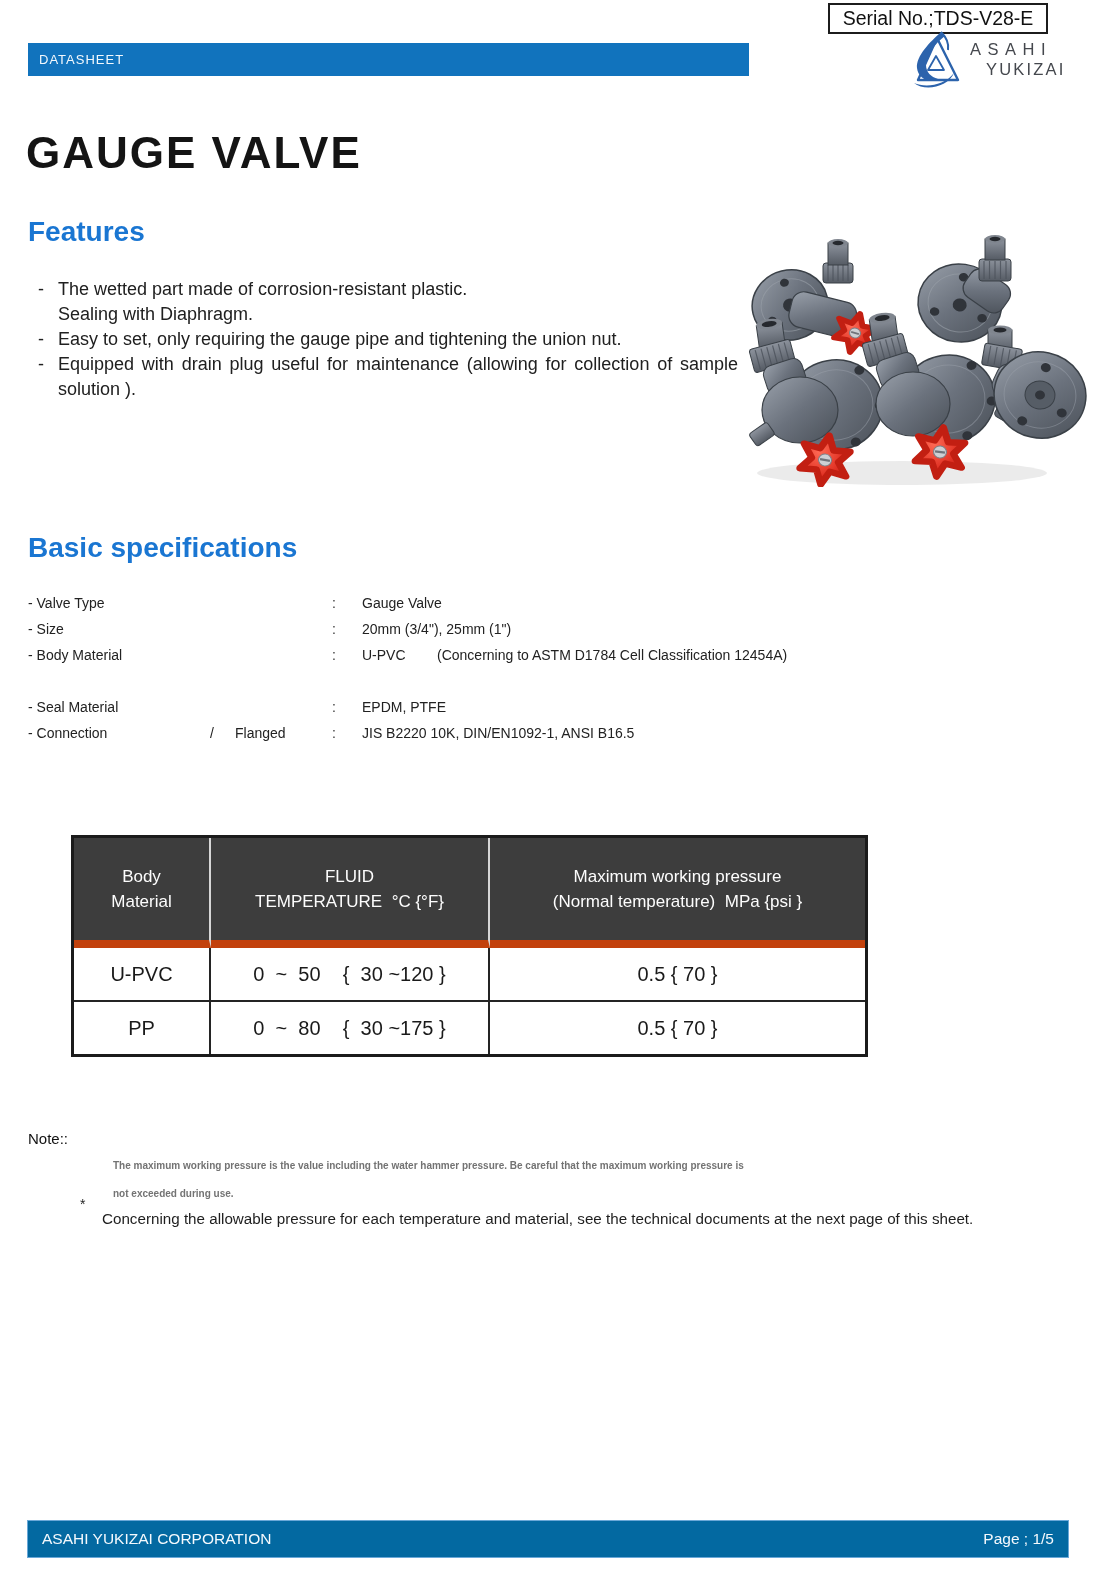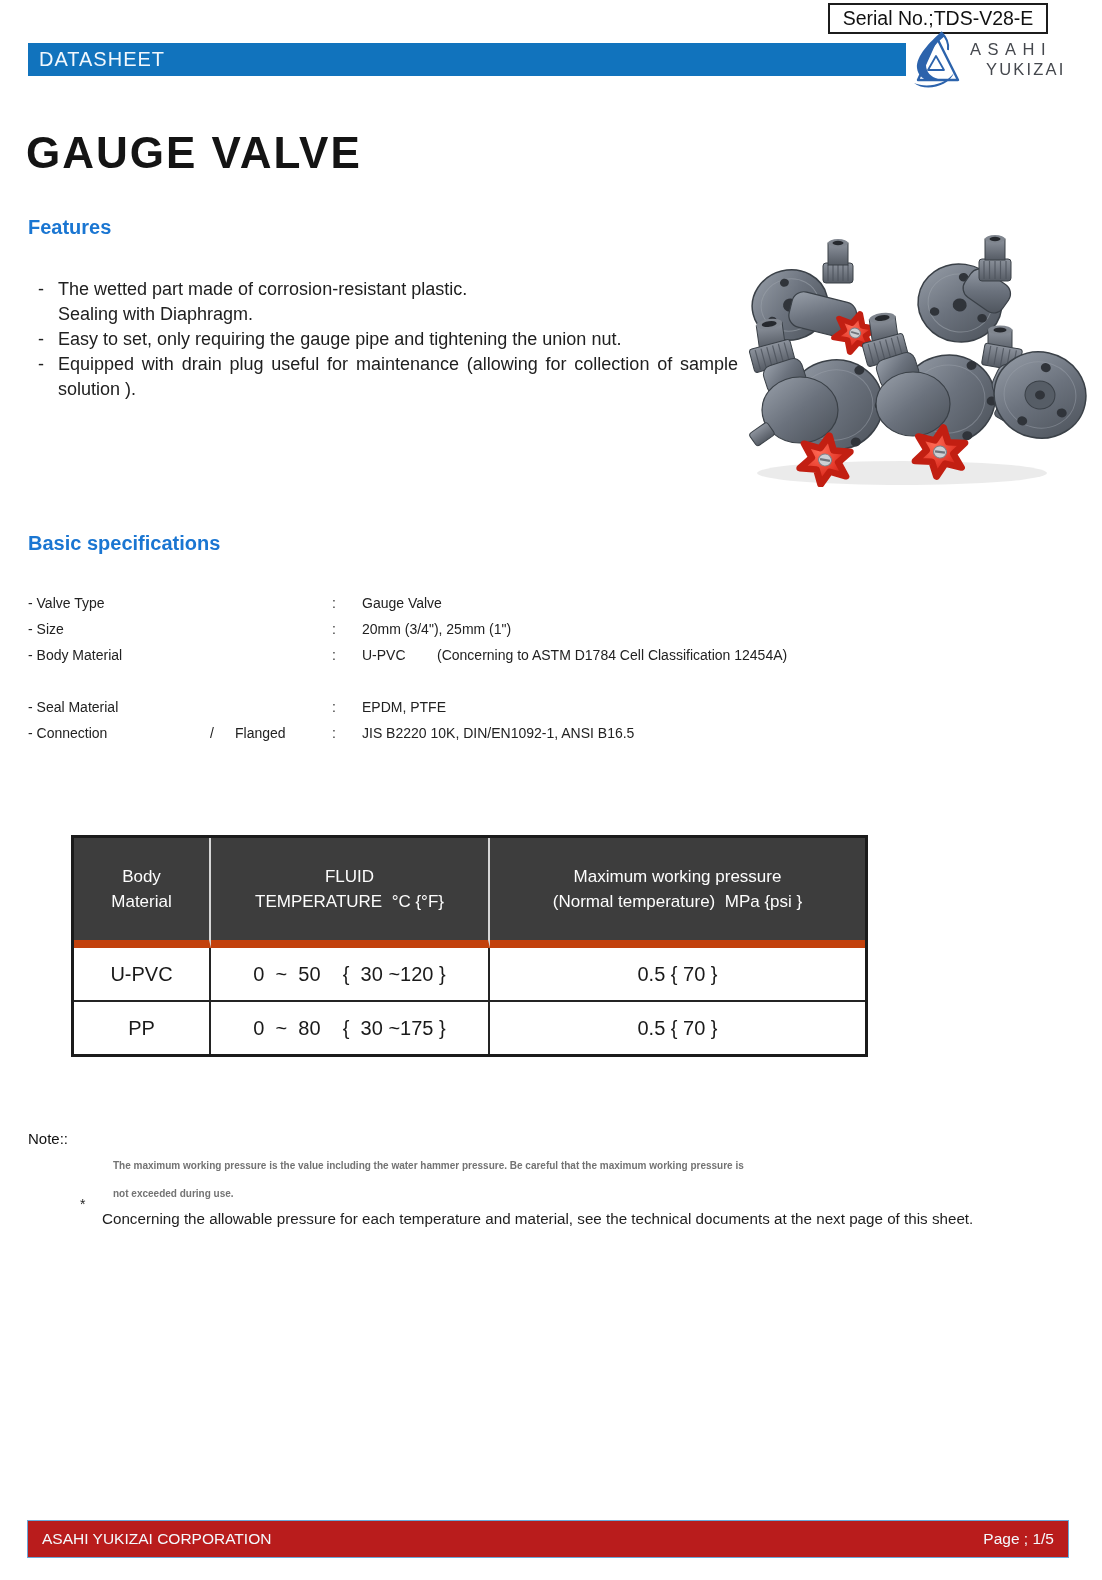--- a/index.html
+++ b/index.html
@@ -5,36 +5,36 @@
   html,body{margin:0;padding:0;background:#ffffff;}
   .page{position:relative;width:1102px;height:1580px;background:#fff;overflow:hidden;
         font-family:"Liberation Sans", sans-serif;color:#1c1c1c;}
 
   
   .serial-box{position:absolute;left:828px;top:3px;width:216px;height:27px;
     border:2px solid #1c1c1c;display:flex;align-items:center;justify-content:center;
     font-size:19.5px;color:#111;background:#fff;}
 
   
-  .top-bar{position:absolute;left:28px;top:43px;width:878px;height:33px;background:#1173bd;
+  .top-bar{position:absolute;left:28px;top:43px;width:721px;height:33px;background:#1173bd;
     display:flex;align-items:center;padding-left:11px;box-sizing:border-box;
-    color:#f2f8fd;font-size:20px;letter-spacing:1px;}
+    color:#f2f8fd;font-size:13px;letter-spacing:1px;}
 
   
   .logo{position:absolute;left:908px;top:30px;display:flex;align-items:center;}
   .logo-mark{width:56px;height:58px;}
   .logo-text{margin-left:6px;display:flex;flex-direction:column;color:#45484e;
     font-weight:normal;font-size:16.5px;line-height:20px;}
   .logo-text .l1{letter-spacing:6.5px;}
   .logo-text .l2{letter-spacing:2.2px;margin-left:16px;}
 
   .doc-title{position:absolute;left:26px;top:100px;font-size:44px;font-weight:bold;
     letter-spacing:2px;color:#141414;line-height:48px;}
 
-  .sec-heading{position:absolute;font-size:20px;font-weight:bold;color:#1a76d2;}
+  .sec-heading{position:absolute;font-size:28px;font-weight:bold;color:#1a76d2;}
   .h-features{left:28px;top:216px;}
   .h-specs{left:28px;top:532px;}
 
   
   .features-list{position:absolute;left:38px;top:277px;width:700px;font-size:18px;
     line-height:25px;color:#202020;}
   .feat-item{display:flex;}
   .feat-dash{width:20px;flex:0 0 20px;}
   .feat-text{flex:1;}
   .feat-text.justify{text-align:justify;}
@@ -68,21 +68,21 @@
   
   .note-label{position:absolute;left:28px;top:1130px;font-size:15px;color:#111;}
   .note-body{position:absolute;left:113px;top:1152px;width:910px;font-size:10px;
     line-height:28px;color:#737373;white-space:pre-line;font-weight:bold;}
   .note-star{position:absolute;left:80px;top:1196px;font-size:14px;color:#1e1e1e;}
   .note-star-text{position:absolute;left:102px;top:1210px;font-size:15.2px;color:#1e1e1e;
     white-space:nowrap;}
 
   
   .footer-bar{position:absolute;left:27px;top:1520px;width:1042px;height:38px;
-    background:#b91c1c;border:1px solid #6aa8d8;box-sizing:border-box;display:flex;
+    background:#0369a1;border:1px solid #6aa8d8;box-sizing:border-box;display:flex;
     align-items:center;justify-content:space-between;padding:0 14px;color:#f4f9fd;
     font-size:15.5px;}
 </style>
 </head>
 <body>
 
 <div class="page">
 
   <div class="serial-box">
     <span>Serial No.;TDS-V28-E</span>

